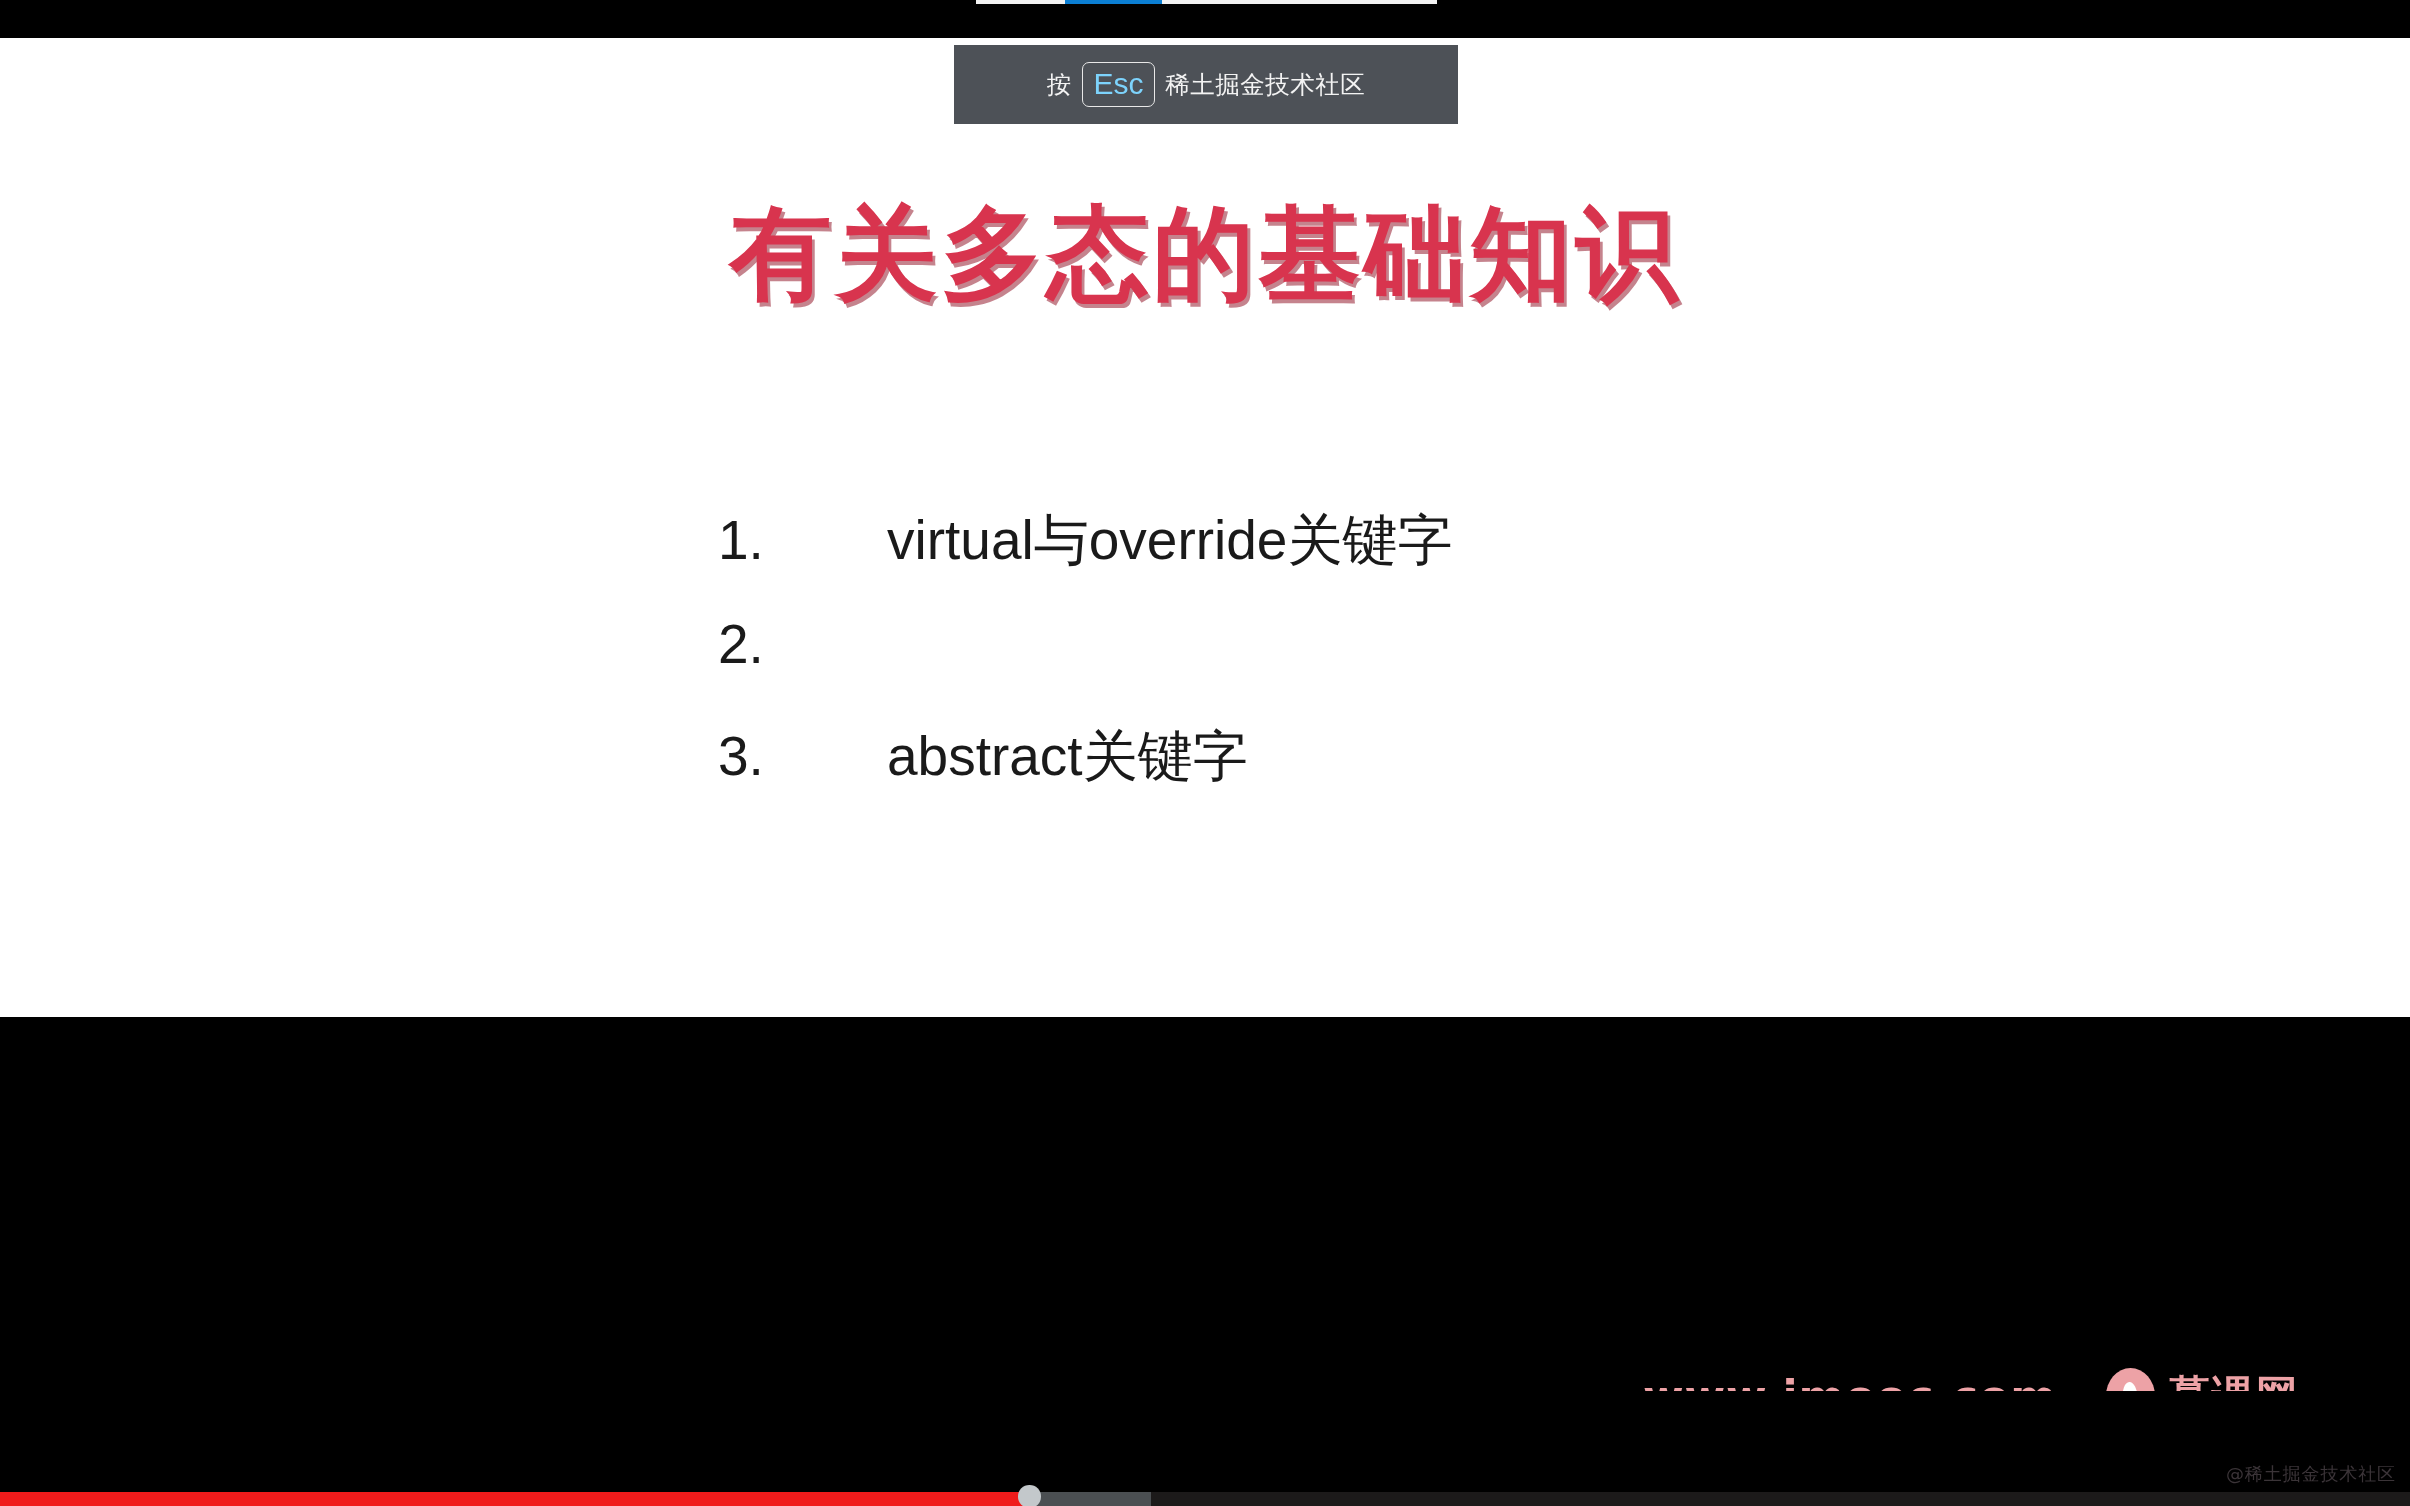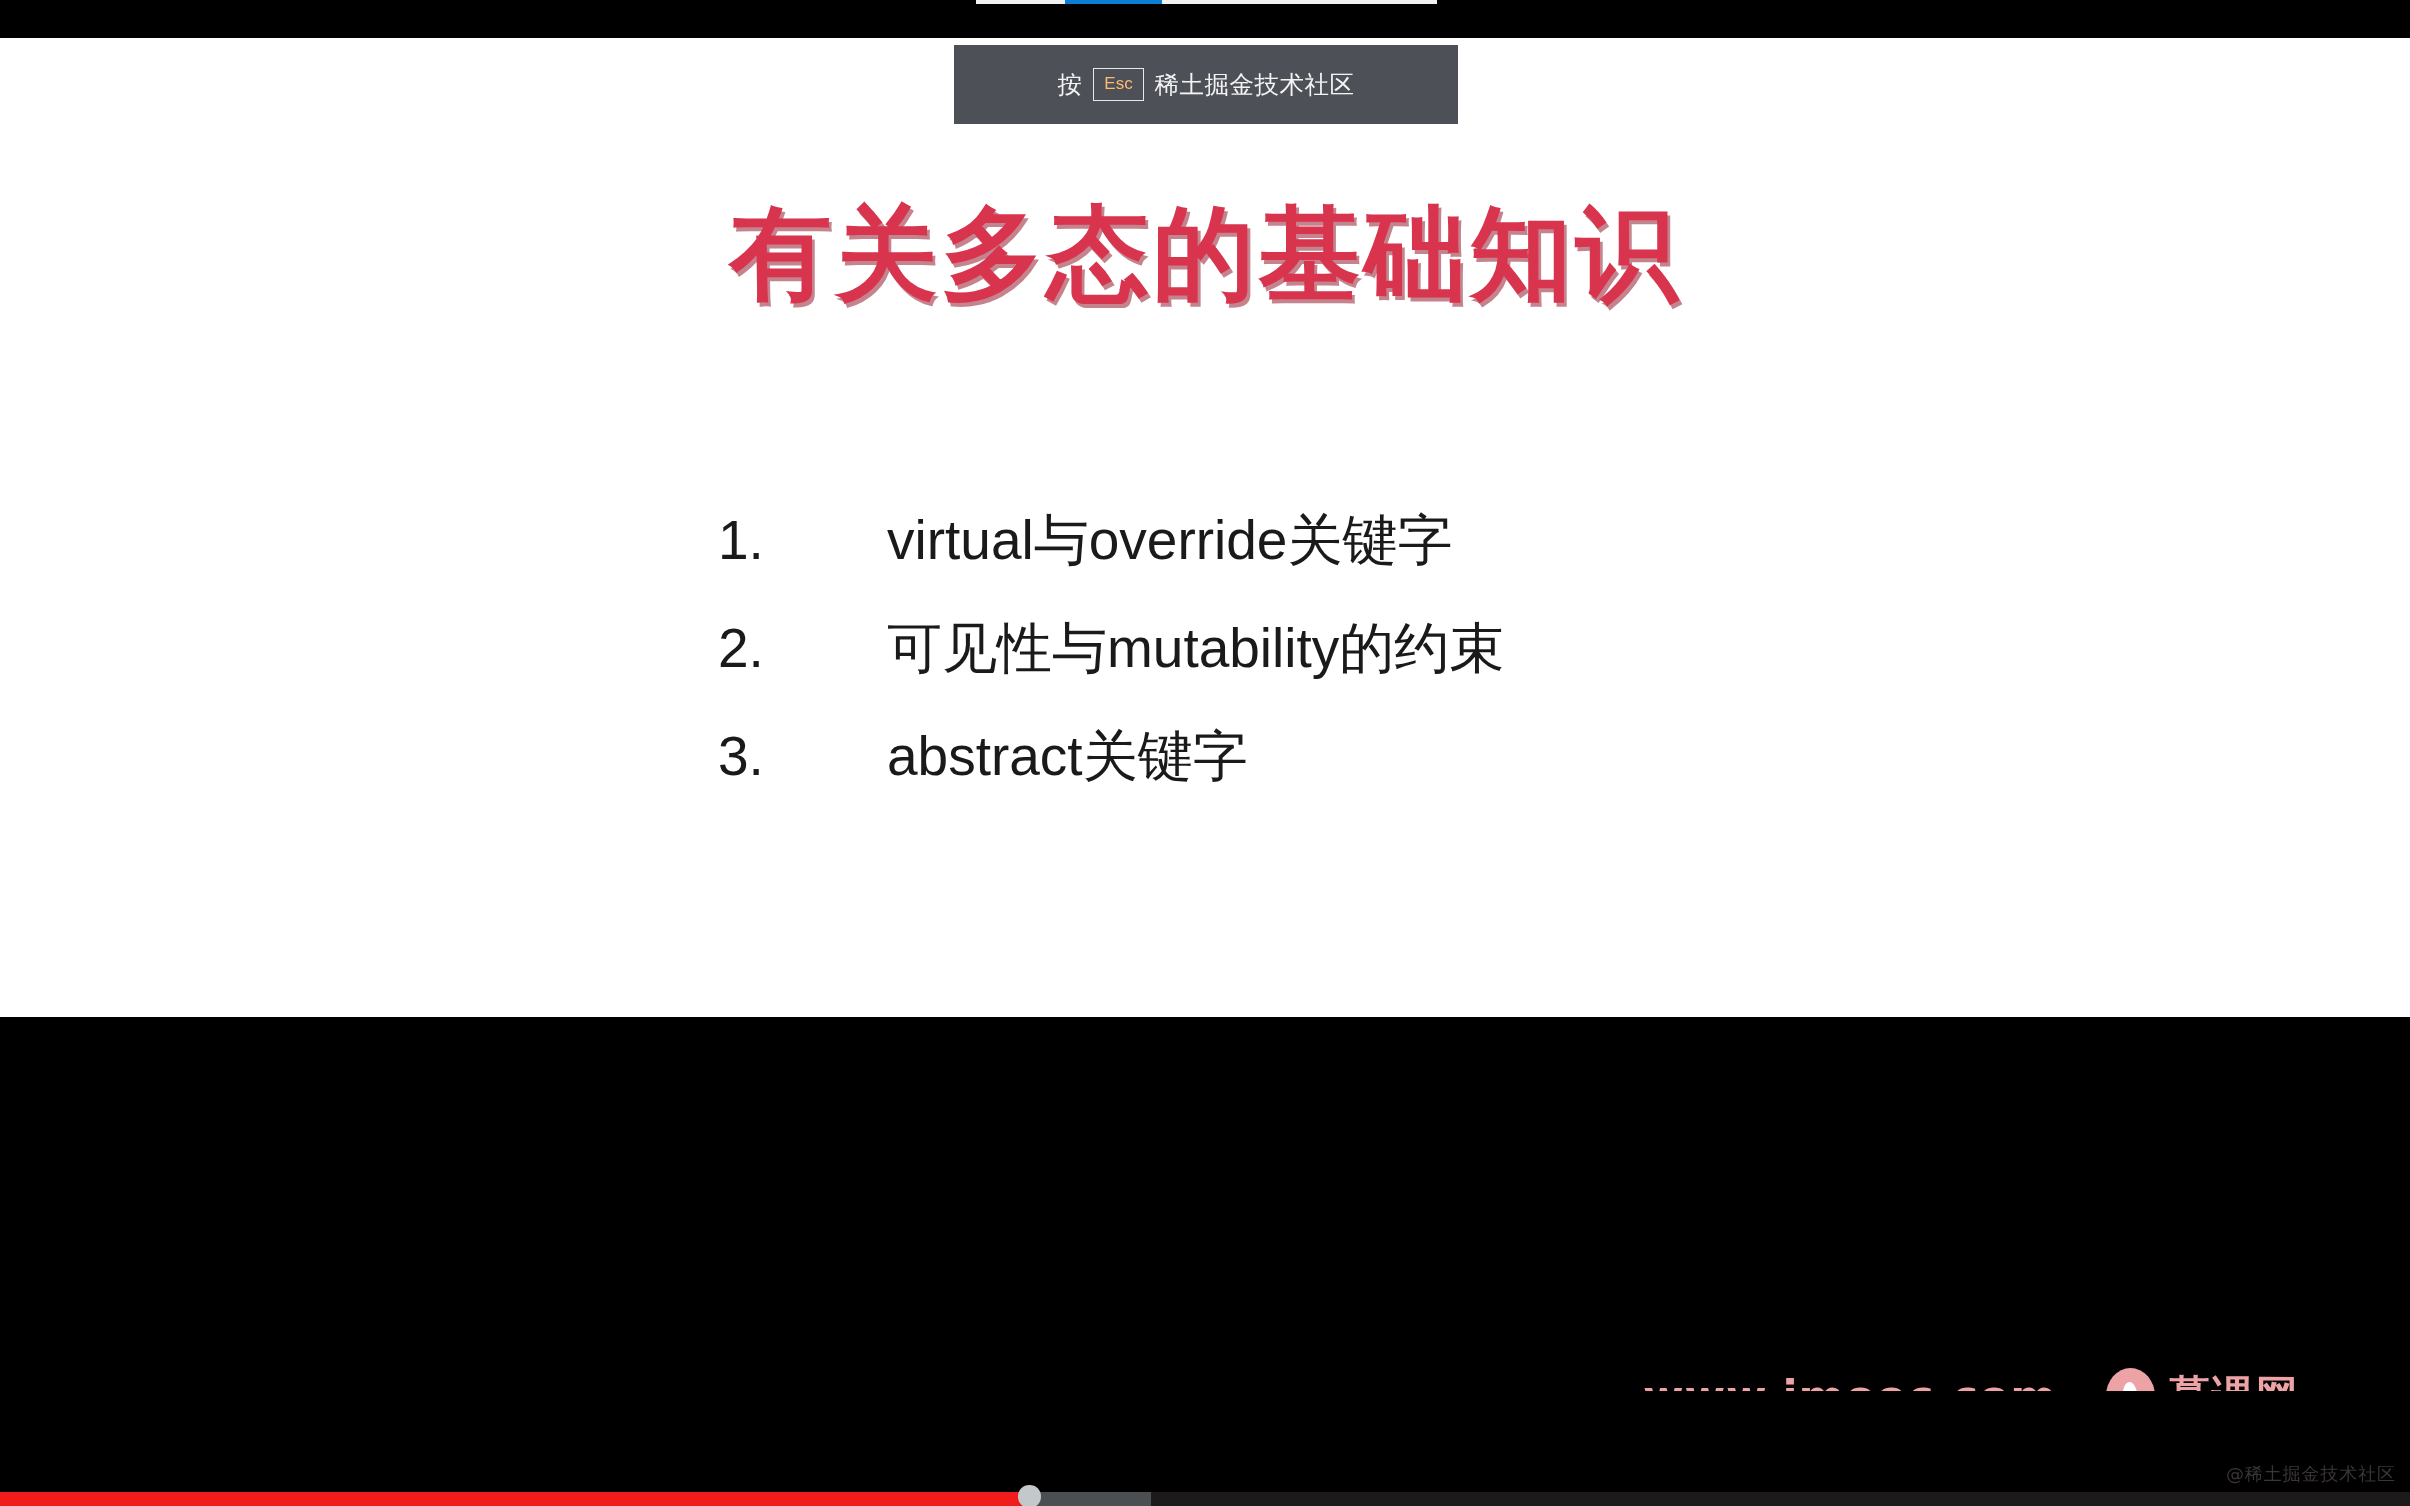--- a/index.html
+++ b/index.html
@@ -65,25 +65,25 @@
     z-index: 30;
   }
   .esc-banner .esc-text {
     color: #f3f3f3;
     font-size: 24.5px;
     letter-spacing: 0.5px;
     white-space: nowrap;
   }
   .esc-key {
     border: 1.9px solid #e8e8e8;
-    color: #fdba74;
-    font-size: 17px;
+    color: #7dd3fc;
+    font-size: 30px;
     padding: 5.6px 10.4px 7.5px 10.4px;
     line-height: 1;
-    border-radius: 0;
+    border-radius: 7px;
     white-space: nowrap;
   }
 
   
   .slide-title {
     position: absolute;
     top: 162px;
     left: 0;
     width: 2411px;
     text-align: center;
@@ -238,21 +238,20 @@
 
     <div class="slide-list">
 
       <div class="slide-list-item">
         <span class="item-num">1.</span>
         <span class="item-text">virtual与override关键字</span>
       </div>
 
       <div class="slide-list-item">
         <span class="item-num">2.</span>
-        <span class="item-text">可见性与mutability的约束</span>
       </div>
 
       <div class="slide-list-item">
         <span class="item-num">3.</span>
         <span class="item-text">abstract关键字</span>
       </div>
 
     </div>
 
     <div class="brand">

